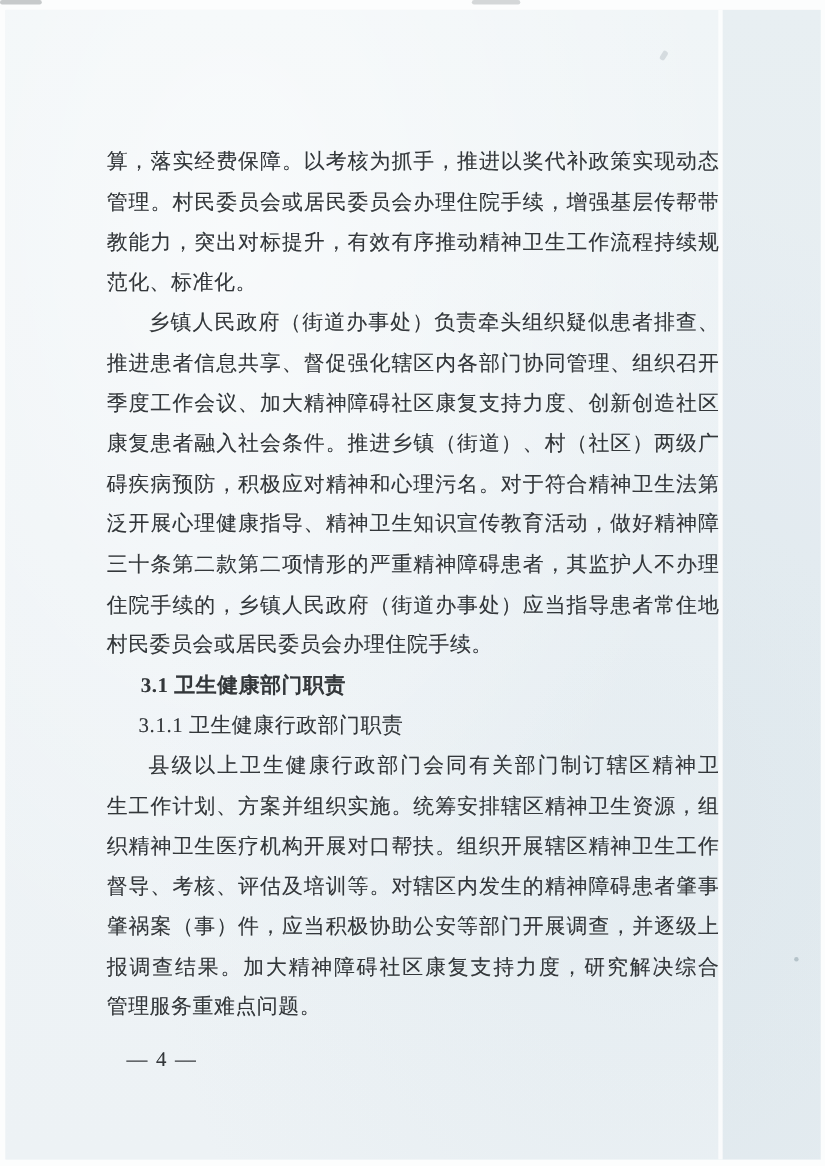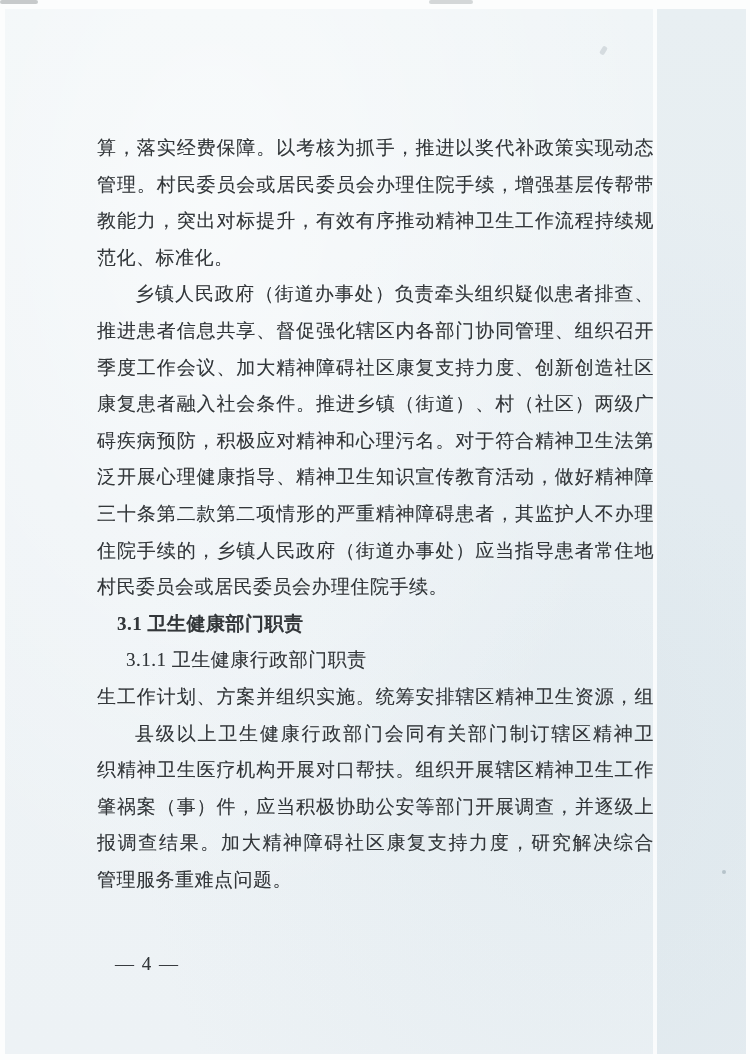--- a/index.html
+++ b/index.html
@@ -68,21 +68,21 @@
   .line {
     text-align: justify;
     text-align-last: justify;
     text-justify: inter-character;
     white-space: nowrap;
   }
   .line.last { text-align-last: left; }
 
   .body-indent .line.first { text-indent: 2em; }
 
-  .heading-bold { font-weight: 700; margin-left: 20px; }
+  .heading-bold { font-weight: 700; margin-left: 31px; }
   .heading      { margin-left: 29px; }
   .heading-bold .line, .heading .line {
     text-align: left;
     text-align-last: left;
   }
 
   .page-number {
     position: absolute;
     left: 110px;
     top: 944px;
@@ -117,23 +117,24 @@
         <div class="line">住院手续的，乡镇人民政府（街道办事处）应当指导患者常住地</div>
         <div class="line last">村民委员会或居民委员会办理住院手续。</div>
       </div>
       <div class="para heading-bold">
         <div class="line first last">3.1 卫生健康部门职责</div>
       </div>
       <div class="para heading">
         <div class="line first last">3.1.1 卫生健康行政部门职责</div>
       </div>
       <div class="para body-indent">
+        <div class="line first">县级以上卫生健康行政部门会同有关部门制订辖区精神卫</div>
         <div class="line">生工作计划、方案并组织实施。统筹安排辖区精神卫生资源，组</div>
-        <div class="line first">县级以上卫生健康行政部门会同有关部门制订辖区精神卫</div>
         <div class="line">织精神卫生医疗机构开展对口帮扶。组织开展辖区精神卫生工作</div>
+        <div class="line">督导、考核、评估及培训等。对辖区内发生的精神障碍患者肇事</div>
         <div class="line">肇祸案（事）件，应当积极协助公安等部门开展调查，并逐级上</div>
         <div class="line">报调查结果。加大精神障碍社区康复支持力度，研究解决综合</div>
         <div class="line last">管理服务重难点问题。</div>
       </div>
     </div>
 
   <div class="page-number">— 4 —</div>
 </div>
 
 <div class="smudge-left"></div>

